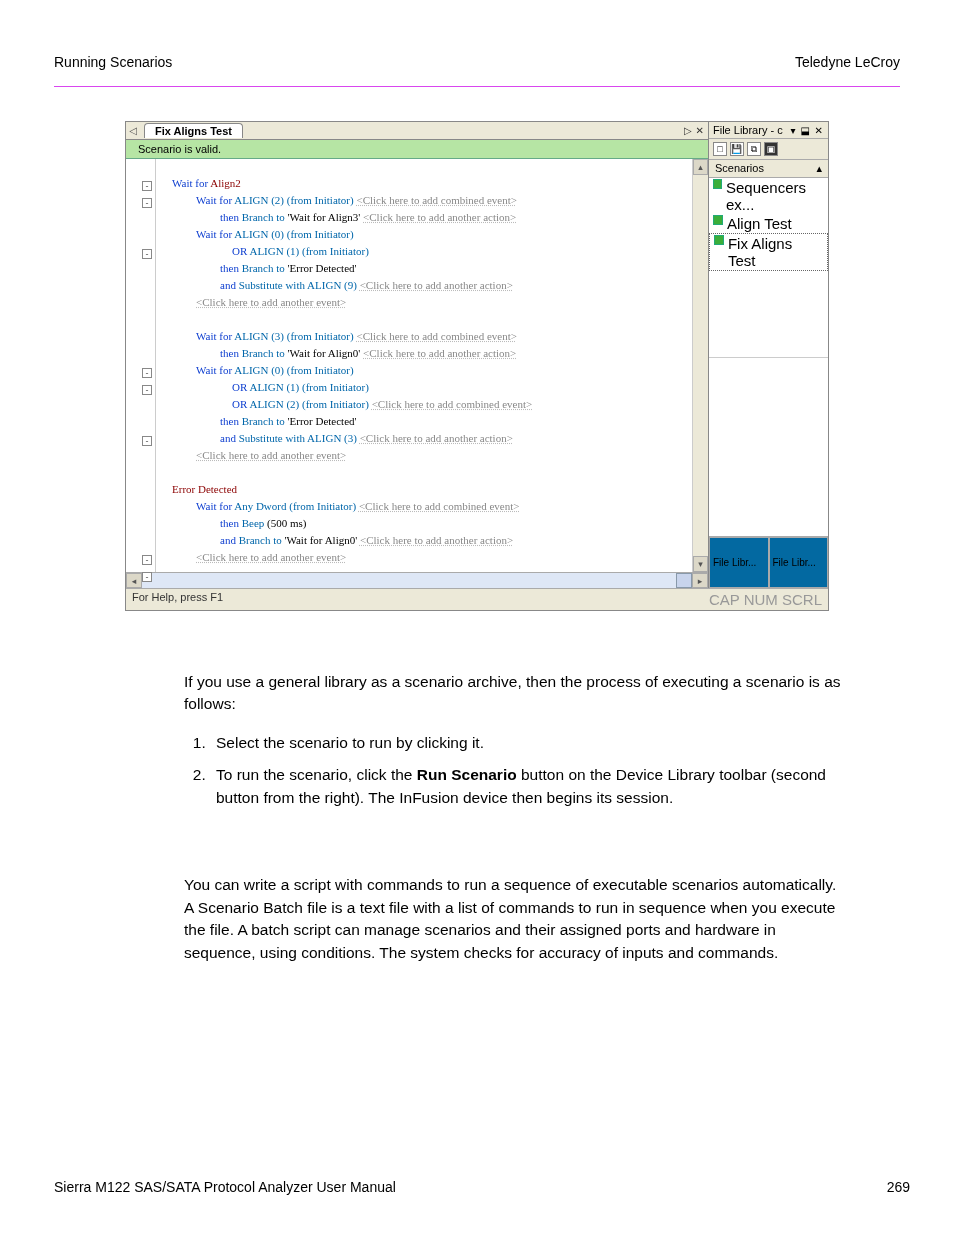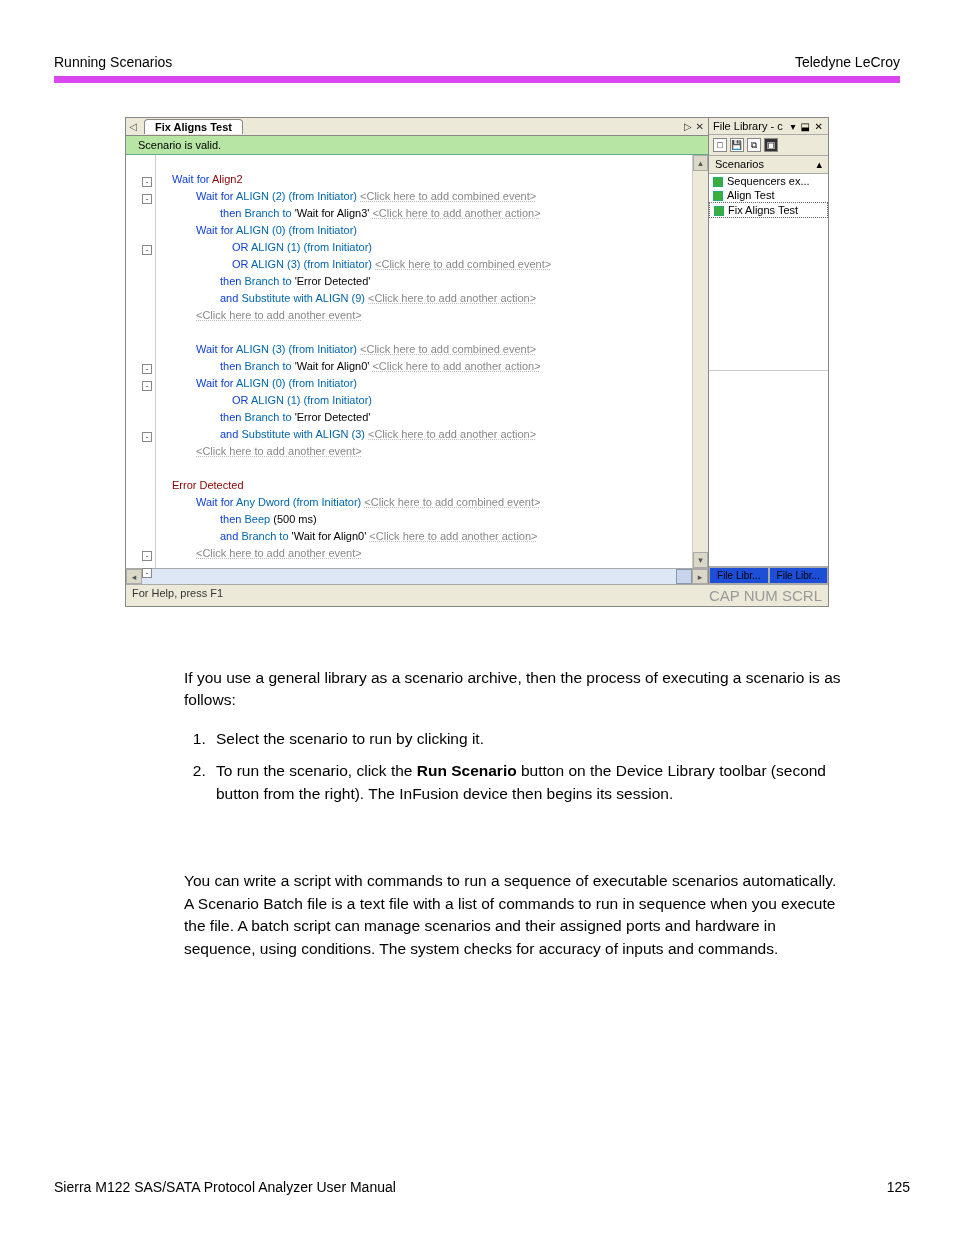--- a/index.html
+++ b/index.html
@@ -9,22 +9,22 @@
     width: 954px;
     height: 1235px;
     position: relative;
     padding: 54px 54px 40px 54px;
     color: #000;
   }
   .page-header {
     display: flex;
     justify-content: space-between;
     font-size: 14px;
-    padding-bottom: 6px;
-    border-bottom: 7px solid #d946ef;
+    padding-bottom: 16px;
+    border-bottom: 1px solid #d946ef;
     margin-bottom: 34px;
   }
   .screenshot {
     width: 704px;
     margin: 0 auto 60px auto;
     border: 1px solid #888;
     background: #ECE9D8;
     font-family: Tahoma, sans-serif;
     font-size: 11px;
     color: #000;
@@ -33,21 +33,21 @@
   .ss-main { flex: 1; display: flex; flex-direction: column; min-width: 0; }
   .ss-side { width: 120px; border-left: 1px solid #888; display:flex; flex-direction:column; }
   .tabbar { display:flex; align-items:center; background:#ECE9D8; height:18px; border-bottom:1px solid #888;}
   .tab-arrow { width:14px; text-align:center; color:#555; font-size:10px;}
   .tab { background:#fff; border:1px solid #888; border-bottom:none; border-top-left-radius:4px; border-top-right-radius:4px; padding:1px 10px; font-weight:bold; font-size:11px; margin-left:4px;}
   .tabbar-right { margin-left:auto; display:flex; gap:4px; padding-right:4px; color:#333;}
   .tabbar-right span { font-size:10px;}
   .valid-bar { background:#B6E5A4; padding:3px 12px; border-bottom:1px solid #6a8; font-size:11px;}
   .codearea-wrap { display:flex; background:#fff;}
   .gutter { width:30px; border-right:1px solid #ccc; background:#fff; position:relative;}
-  .codearea { flex:1; background:#fff; font-family:Liberation Sans, sans-serif; font-size:11px; padding:6px 4px 6px 4px; line-height:17px; color:#000; overflow:hidden;}
+  .codearea { flex:1; background:#fff; font-family:Liberation Serif, serif; font-size:11px; padding:6px 4px 6px 4px; line-height:17px; color:#000; overflow:hidden;}
   .vscroll { width:16px; background:#ECE9D8; border-left:1px solid #ccc; display:flex; flex-direction:column; justify-content:space-between;}
   .vscroll .arr { height:16px; background:#DCD8C8; border:1px solid #aaa; text-align:center; font-size:9px; line-height:14px; color:#555;}
   .hscroll { height:16px; background:#DEE7F6; border-top:1px solid #aaa; display:flex;}
   .hscroll .arr { width:16px; background:#DCD8C8; border:1px solid #aaa; text-align:center; font-size:9px; line-height:14px; color:#555;}
   .hscroll .track { flex:1; background:#DEE7F6;}
   .hscroll .handle { width:16px; background:#C8D4EC; border:1px solid #89a;}
   .statusbar { display:flex; justify-content:space-between; padding:2px 6px; font-size:11px; background:#ECE9D8; border-top:1px solid #aaa; color:#333;}
   .statusbar .right { color:#999; font-size:15px;}
   
   .blue { color:#1040D0; }
@@ -61,26 +61,26 @@
   .codearea div { white-space: nowrap; }
   .fold { position:absolute; left:16px; font-size:9px; color:#555; width:10px; height:10px; border:1px solid #888; text-align:center; line-height:8px; background:#fff;}
   
   .side-title { padding:2px 4px; border-bottom:1px solid #aaa; font-size:11px; display:flex; justify-content:space-between; align-items:center;}
   .side-title .ctrls { font-size:10px; letter-spacing:1px;}
   .side-toolbar { padding:3px 4px; border-bottom:1px solid #aaa; display:flex; gap:3px;}
   .side-toolbar .ico { width:14px; height:14px; border:1px solid #888; background:#fff; font-size:9px; text-align:center; line-height:12px;}
   .side-toolbar .ico.dark { background:#333; color:#fff;}
   .side-head { background:#ECE9D8; padding:2px 6px; border-bottom:1px solid #aaa; display:flex; justify-content:space-between; font-size:11px;}
   .side-list { background:#fff; flex:1; }
-  .side-item { display:flex; align-items:flex-end; gap:4px; padding:1px 4px; font-size:11px;}
+  .side-item { display:flex; align-items:flex-start; gap:4px; padding:1px 4px; font-size:15px;}
   .side-item .sq { width:10px; height:10px; background:#3AAE3A; border:1px solid #2a7;}
   .side-item.sel { background:#fff; border:1px dotted #666;}
   .side-blank { flex:1; background:#fff; border-top:1px solid #ccc;}
   .side-bottom-tabs { display:flex; border-top:1px solid #aaa;}
-  .side-bottom-tabs .bt { flex:1; font-size:10px; padding:2px 3px; border:1px solid #aaa; background:#1d4ed8; text-align:center; white-space:nowrap; overflow:hidden;}
+  .side-bottom-tabs .bt { flex:1; font-size:10px; padding:19px 3px; border:1px solid #aaa; background:#0369a1; text-align:left; white-space:nowrap; overflow:hidden;}
   
   .body-text { font-size: 15.5px; line-height: 1.45; margin: 0 54px 0 130px;}
   .body-text p { margin-bottom: 16px; }
   .body-text ol { margin: 0 0 20px 26px; }
   .body-text ol li { margin-bottom: 10px; padding-left: 6px;}
   .bold { font-weight: bold; }
   .page-footer { position:absolute; bottom:40px; left:54px; right:44px; display:flex; justify-content:space-between; font-size:14px;}
   .spacer { height:10px;}
 </style>
 </head>
@@ -115,30 +115,30 @@
         <div class="fold" style="top:413px">-</div>
       </div>
       <div class="codearea">
         <div class="spacer"></div>
 
         <div class="indent0"><span class="blue">Wait for</span> <span class="darkred">Align2</span></div>
         <div class="indent1"><span class="blue">Wait for</span> <span class="teal">ALIGN (2) (from Initiator)</span> <span class="gray">&lt;Click here to add combined event&gt;</span></div>
         <div class="indent2"><span class="blue">then</span> <span class="teal">Branch to</span> <span>'Wait for Align3'</span> <span class="gray">&lt;Click here to add another action&gt;</span></div>
         <div class="indent1"><span class="blue">Wait for</span> <span class="teal">ALIGN (0) (from Initiator)</span></div>
         <div class="indent3"><span class="blue">OR</span> <span class="teal">ALIGN (1) (from Initiator)</span></div>
-        <div class="indent3"><span class="blue">OR</span> <span class="teal">ALIGN (3) (from Initiator)</span> <span class="gray">&lt;Click here to add combined event&gt;</span></div>
         <div class="indent2"><span class="blue">then</span> <span class="teal">Branch to</span> <span>'Error Detected'</span></div>
         <div class="indent2"><span class="blue">and</span> <span class="teal">Substitute with</span> <span class="teal">ALIGN (9)</span> <span class="gray">&lt;Click here to add another action&gt;</span></div>
         <div class="indent1"><span class="gray">&lt;Click here to add another event&gt;</span></div>
         <div>&nbsp;</div>
 
         <div class="indent1"><span class="blue">Wait for</span> <span class="teal">ALIGN (3) (from Initiator)</span> <span class="gray">&lt;Click here to add combined event&gt;</span></div>
         <div class="indent2"><span class="blue">then</span> <span class="teal">Branch to</span> <span>'Wait for Align0'</span> <span class="gray">&lt;Click here to add another action&gt;</span></div>
         <div class="indent1"><span class="blue">Wait for</span> <span class="teal">ALIGN (0) (from Initiator)</span></div>
         <div class="indent3"><span class="blue">OR</span> <span class="teal">ALIGN (1) (from Initiator)</span></div>
+        <div class="indent3"><span class="blue">OR</span> <span class="teal">ALIGN (2) (from Initiator)</span> <span class="gray">&lt;Click here to add combined event&gt;</span></div>
         <div class="indent2"><span class="blue">then</span> <span class="teal">Branch to</span> <span>'Error Detected'</span></div>
         <div class="indent2"><span class="blue">and</span> <span class="teal">Substitute with</span> <span class="teal">ALIGN (3)</span> <span class="gray">&lt;Click here to add another action&gt;</span></div>
         <div class="indent1"><span class="gray">&lt;Click here to add another event&gt;</span></div>
         <div>&nbsp;</div>
 
         <div class="indent0"><span class="darkred">Error Detected</span></div>
         <div class="indent1"><span class="blue">Wait for</span> <span class="teal">Any Dword (from Initiator)</span> <span class="gray">&lt;Click here to add combined event&gt;</span></div>
         <div class="indent2"><span class="blue">then</span> <span class="teal">Beep</span> <span>(500 ms)</span></div>
         <div class="indent2"><span class="blue">and</span> <span class="teal">Branch to</span> <span>'Wait for Align0'</span> <span class="gray">&lt;Click here to add another action&gt;</span></div>
         <div class="indent1"><span class="gray">&lt;Click here to add another event&gt;</span></div>
@@ -202,14 +202,14 @@
   <ol>
     <li>Select the scenario to run by clicking it.</li>
     <li><span>To run the scenario, click the </span><span class="bold">Run Scenario</span><span> button on the Device Library toolbar (second button from the right). The InFusion device then begins its session.</span></li>
   </ol>
   <br><br>
   <p>You can write a script with commands to run a sequence of executable scenarios automatically. A Scenario Batch file is a text file with a list of commands to run in sequence when you execute the file. A batch script can manage scenarios and their assigned ports and hardware in sequence, using conditions. The system checks for accuracy of inputs and commands.</p>
 </div>
 
 <div class="page-footer">
   <span>Sierra M122 SAS/SATA Protocol Analyzer User Manual</span>
-  <span>125</span>
+  <span>269</span>
 </div>
 
 </body></html>

